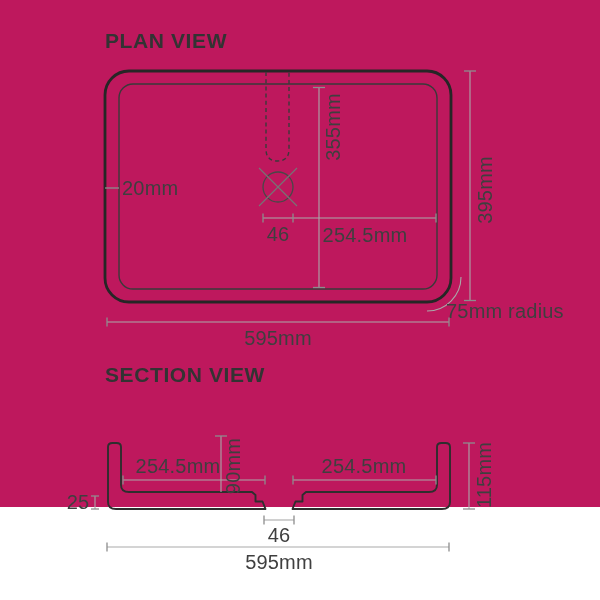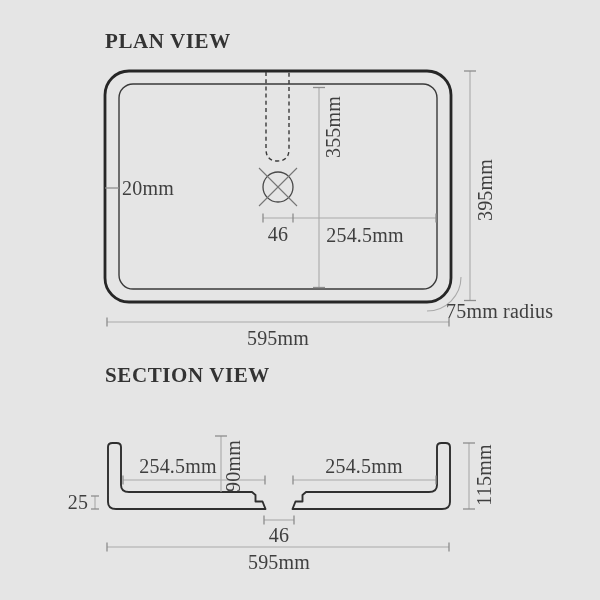--- a/index.html
+++ b/index.html
@@ -1,16 +1,16 @@
 <!DOCTYPE html>
 <html><head>
 <meta charset="utf-8">
 <style>
   html,body{margin:0;padding:0;background:#ffffff;width:600px;height:600px;overflow:hidden;}
-  .stage{position:relative;width:600px;height:600px;background:#e5e5e5;font-family:Liberation Serif, serif;}
+  .stage{position:relative;width:600px;height:507px;background:#be185d;font-family:Liberation Sans, sans-serif;}
   svg{position:absolute;left:0;top:0;}
   .outline{fill:none;stroke:#262626;stroke-width:2.8;}
   .thin{fill:none;stroke:#3a3a3a;stroke-width:1.4;}
   .dashed{stroke-dasharray:4 3.2;}
   .profile{fill:none;stroke:#2e2e2e;stroke-width:1.9;stroke-linejoin:round;}
   .dim{fill:none;stroke:#a9a9a9;stroke-width:1.1;}
   .tick{stroke:#8d8d8d;stroke-width:1.3;}
   .drain{fill:none;stroke:#484848;stroke-width:1.3;}
   .drainx{stroke:#757575;stroke-width:1.1;}
   .dimtext{font-size:20px;fill:#3f3f3f;letter-spacing:.2px;}

